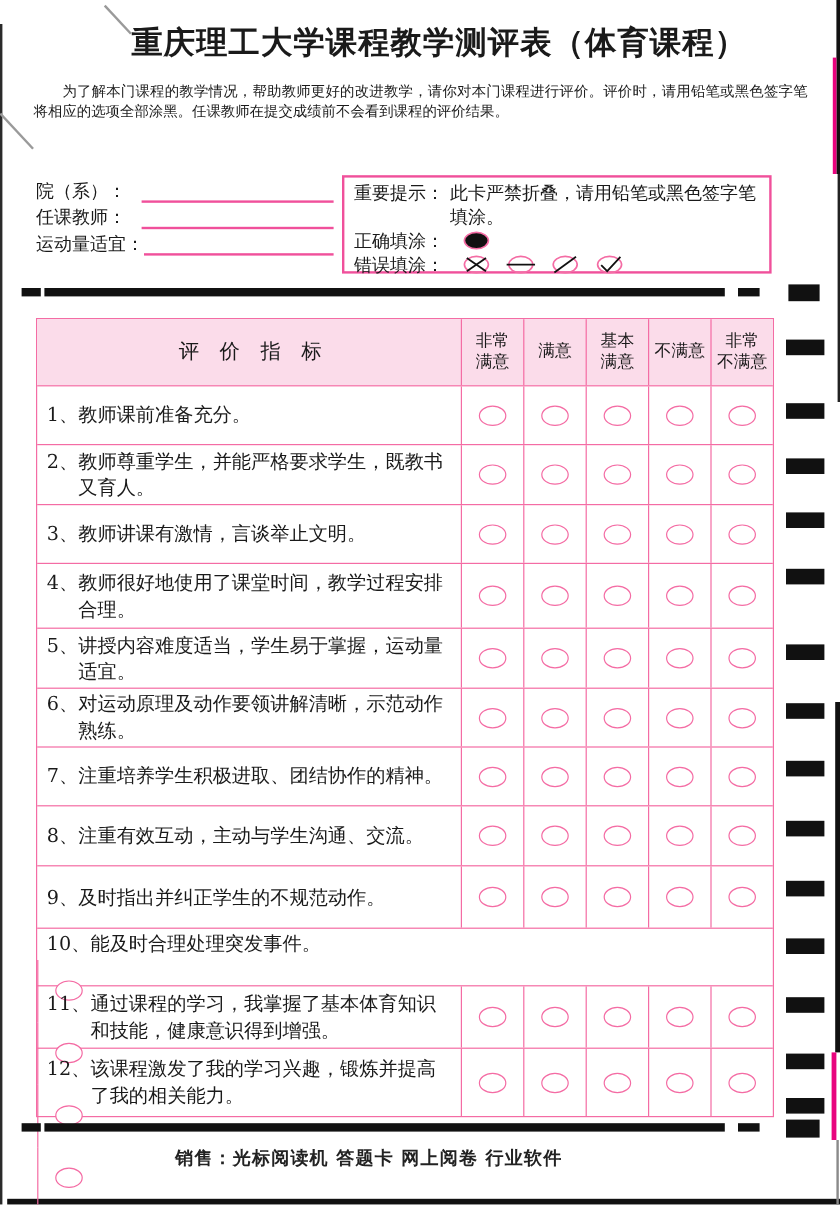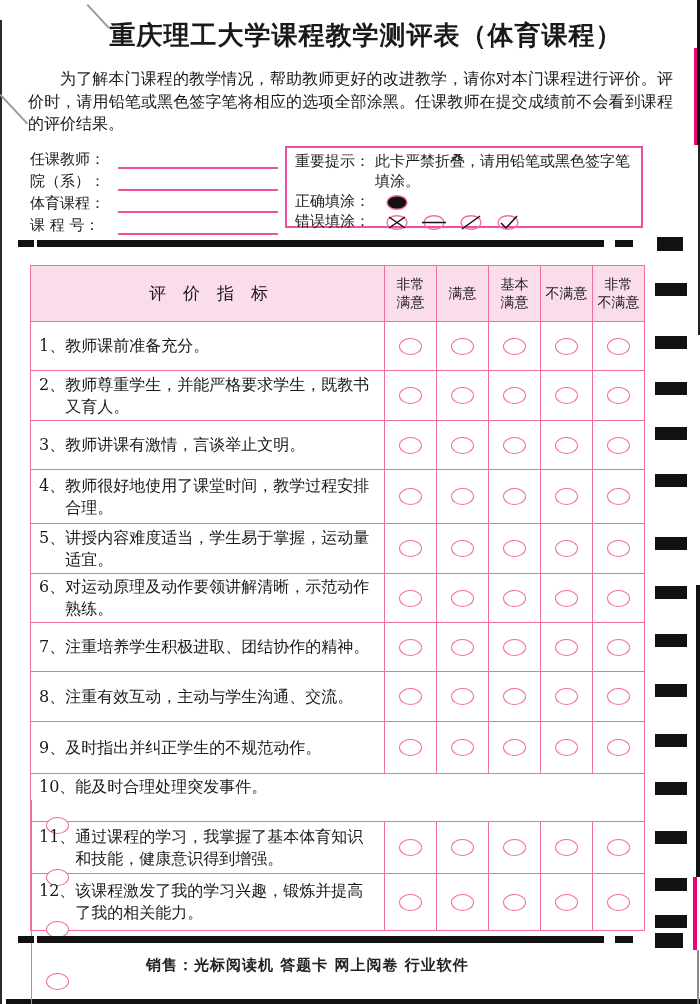--- a/index.html
+++ b/index.html
@@ -21,34 +21,34 @@
   .diag{position:absolute;background:#9a9a9a;height:1.5px;transform-origin:left top;}
   .diag1{left:88px;top:4px;width:32px;transform:rotate(47deg);}
   .diag2{left:1px;top:94px;width:40px;transform:rotate(47deg);}
   
   .title{
     position:absolute;left:16px;top:18px;width:100%;margin:0;
     text-align:center;font-size:26px;font-weight:bold;letter-spacing:1px;
   }
   .intro{
     position:absolute;left:28px;top:68px;width:645px;margin:0;
-    font-size:16px;line-height:1.42;text-indent:2em;text-align:justify;
+    font-size:12px;line-height:1.42;text-indent:2em;text-align:justify;
   }
   
   .fields{position:absolute;left:30px;top:147px;width:248px;}
   .field-row{display:flex;align-items:flex-end;height:22px;font-size:15px;}
   .field-label{flex:0 0 88px;white-space:nowrap;}
   .field-line{flex:1;height:14px;border-bottom:2px solid var(--pink);}
   
   .notice{
     position:absolute;left:285px;top:146px;width:358px;height:82px;
     border:2px solid var(--pink);box-sizing:border-box;padding:4px 8px 0 8px;
     font-size:15px;line-height:1.3;
   }
-  .n-row{display:flex;align-items:flex-end;}
+  .n-row{display:flex;align-items:flex-start;}
   .n-label{flex:0 0 80px;white-space:nowrap;}
   .n-text{flex:1;}
   .n-row.marks{margin-top:1px;height:19px;}
   .mark-strip{display:flex;align-items:center;gap:13px;margin-left:10px;}
   .mark-strip svg{display:block;}
   
   .bar{position:absolute;background:#111;}
   
   .etable{
     position:absolute;left:30px;top:265px;width:613px;
@@ -91,33 +91,29 @@
   <div class="art re-magenta-bot"></div>
   <div class="art re-gray-bot"></div>
   <div class="diag diag1"></div>
   <div class="diag diag2"></div>
 
   <h1 class="title">重庆理工大学课程教学测评表（体育课程）</h1>
   <p class="intro">为了解本门课程的教学情况，帮助教师更好的改进教学，请你对本门课程进行评价。评价时，请用铅笔或黑色签字笔将相应的选项全部涂黑。任课教师在提交成绩前不会看到课程的评价结果。</p>
 
   <div class="fields" id="form-fields">
       <div class="field-row">
+        <span class="field-label">院（系）：</span>
+        <span class="field-line"></span>
+      </div>
+      <div class="field-row">
         <span class="field-label">任课教师：</span>
         <span class="field-line"></span>
       </div>
       <div class="field-row">
-        <span class="field-label">院（系）：</span>
-        <span class="field-line"></span>
-      </div>
-      <div class="field-row">
-        <span class="field-label">体育课程：</span>
-        <span class="field-line"></span>
-      </div>
-      <div class="field-row">
-        <span class="field-label">课 程 号：</span>
+        <span class="field-label">运动量适宜：</span>
         <span class="field-line"></span>
       </div>
     </div>
 
   <div class="notice">
     <div class="n-row" style="align-items:flex-start;">
       <span class="n-label">重要提示：</span>
       <span class="n-text">此卡严禁折叠，请用铅笔或黑色签字笔填涂。</span>
     </div>
     <div class="n-row marks">

